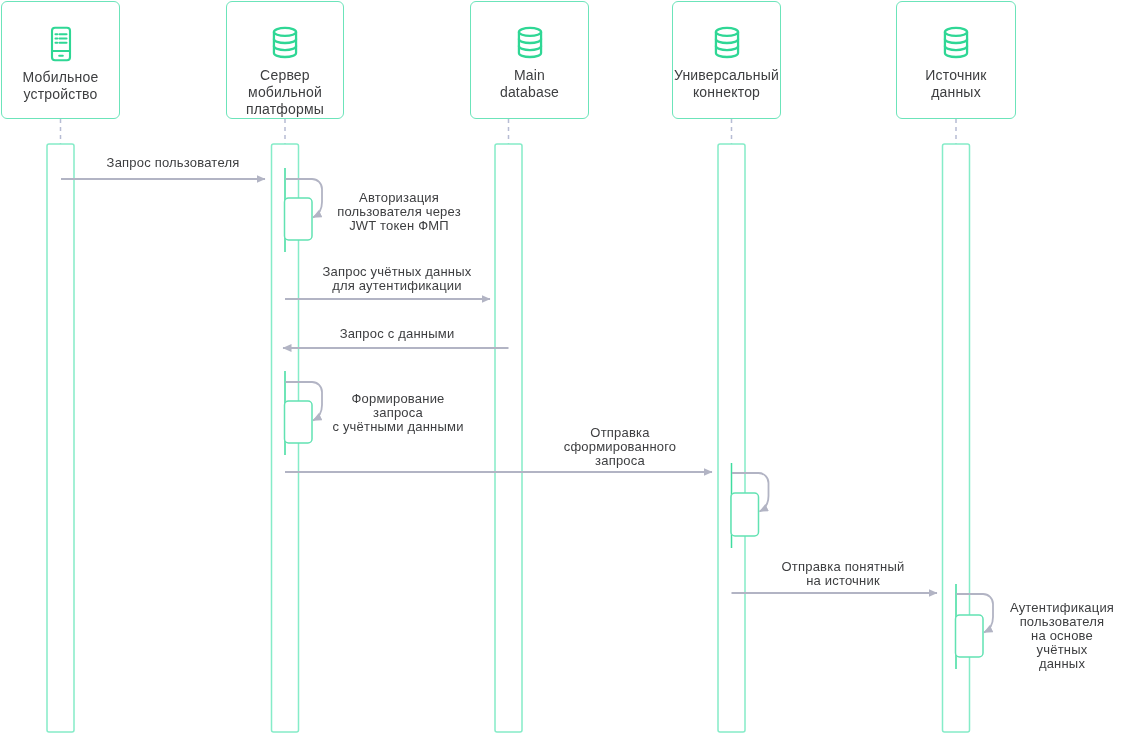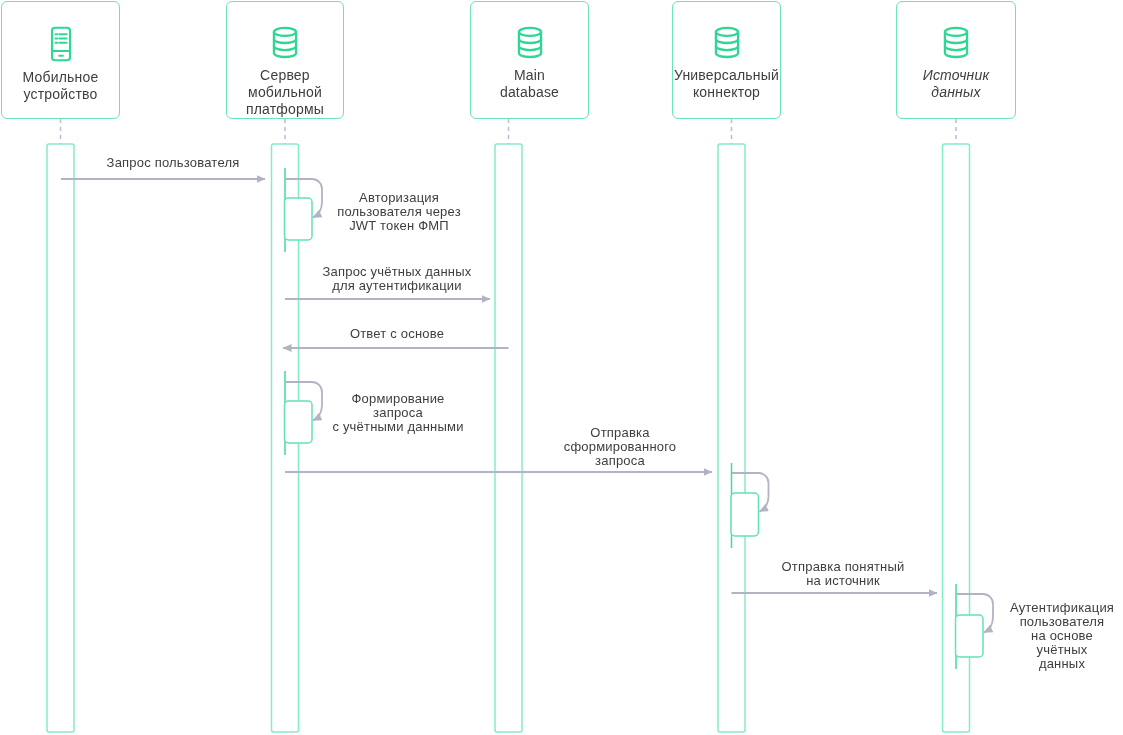--- a/index.html
+++ b/index.html
@@ -148,40 +148,40 @@
         <ellipse cx="12" cy="4.2" rx="8.3" ry="3"></ellipse>
         <path d="M3.7,4.2 V20 c0,1.7 3.7,3 8.3,3 s8.3,-1.3 8.3,-3 V4.2"></path>
         <path d="M3.7,9.5 c0,1.7 3.7,3 8.3,3 s8.3,-1.3 8.3,-3"></path>
         <path d="M3.7,14.8 c0,1.7 3.7,3 8.3,3 s8.3,-1.3 8.3,-3"></path>
       </svg>
     </span>
     <div class="actor-label">Универсальный
 коннектор</div>
   </div>
 
-  <div class="actor-box" style="left:896px;width:120px;font-style:italic;">
+  <div class="actor-box" style="left:896px;width:120px;">
     <span class="icon">
       <svg width="32" height="34" viewBox="0 0 24 25" fill="none" stroke="var(--accent-green)" stroke-width="1.7" stroke-linecap="round" stroke-linejoin="round">
         <ellipse cx="12" cy="4.2" rx="8.3" ry="3"></ellipse>
         <path d="M3.7,4.2 V20 c0,1.7 3.7,3 8.3,3 s8.3,-1.3 8.3,-3 V4.2"></path>
         <path d="M3.7,9.5 c0,1.7 3.7,3 8.3,3 s8.3,-1.3 8.3,-3"></path>
         <path d="M3.7,14.8 c0,1.7 3.7,3 8.3,3 s8.3,-1.3 8.3,-3"></path>
       </svg>
     </span>
     <div class="actor-label">Источник
 данных</div>
   </div>
 
   <div class="msg-label" style="left:173px;top:156px;">Запрос пользователя</div>
   <div class="msg-label" style="left:399px;top:191px;">Авторизация
 пользователя через
 JWT токен ФМП</div>
   <div class="msg-label" style="left:397px;top:265px;">Запрос учётных данных
 для аутентификации</div>
-  <div class="msg-label" style="left:397px;top:327px;">Ответ с основе</div>
+  <div class="msg-label" style="left:397px;top:327px;">Запрос с данными</div>
   <div class="msg-label" style="left:398px;top:392px;text-align:center;">Формирование
 запроса
 с учётными данными</div>
   <div class="msg-label" style="left:620px;top:426px;">Отправка
 сформированного
 запроса</div>
   <div class="msg-label" style="left:843px;top:560px;">Отправка понятный
 на источник</div>
   <div class="msg-label" style="left:1062px;top:601px;">Аутентификация
 пользователя

